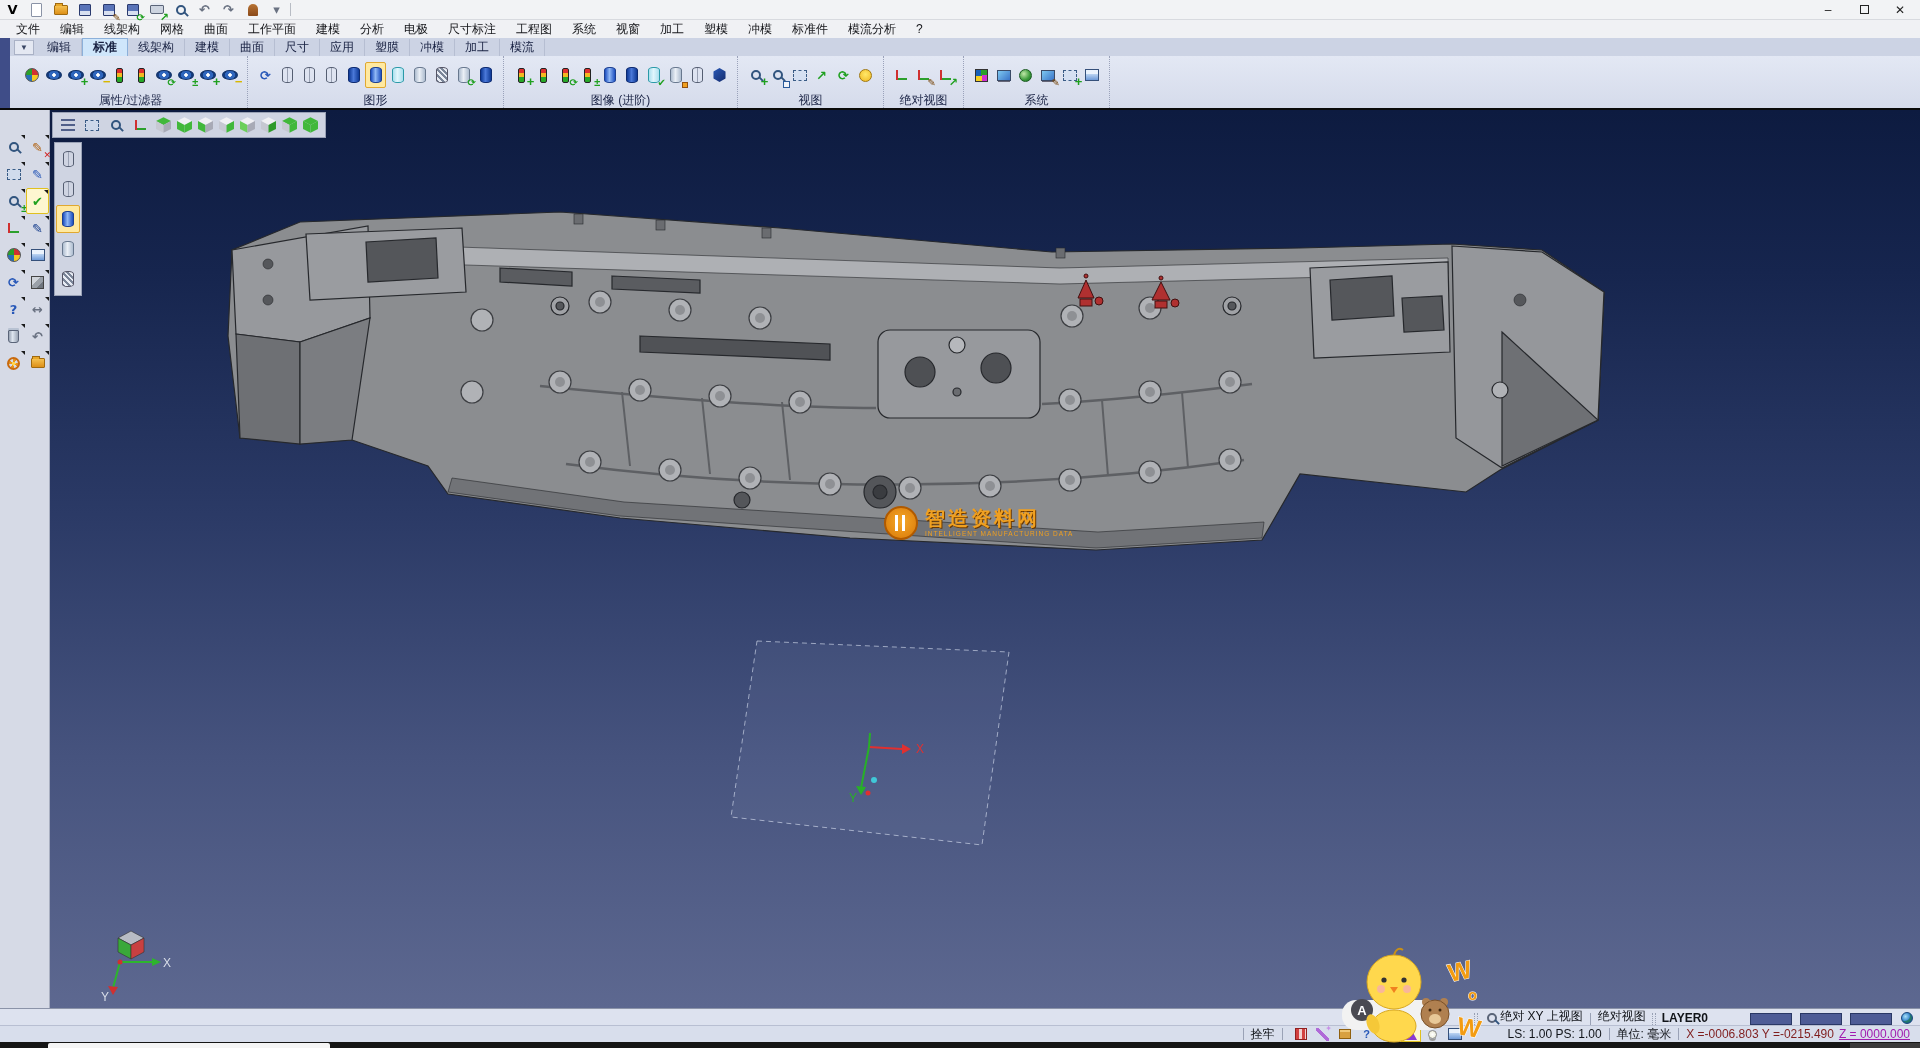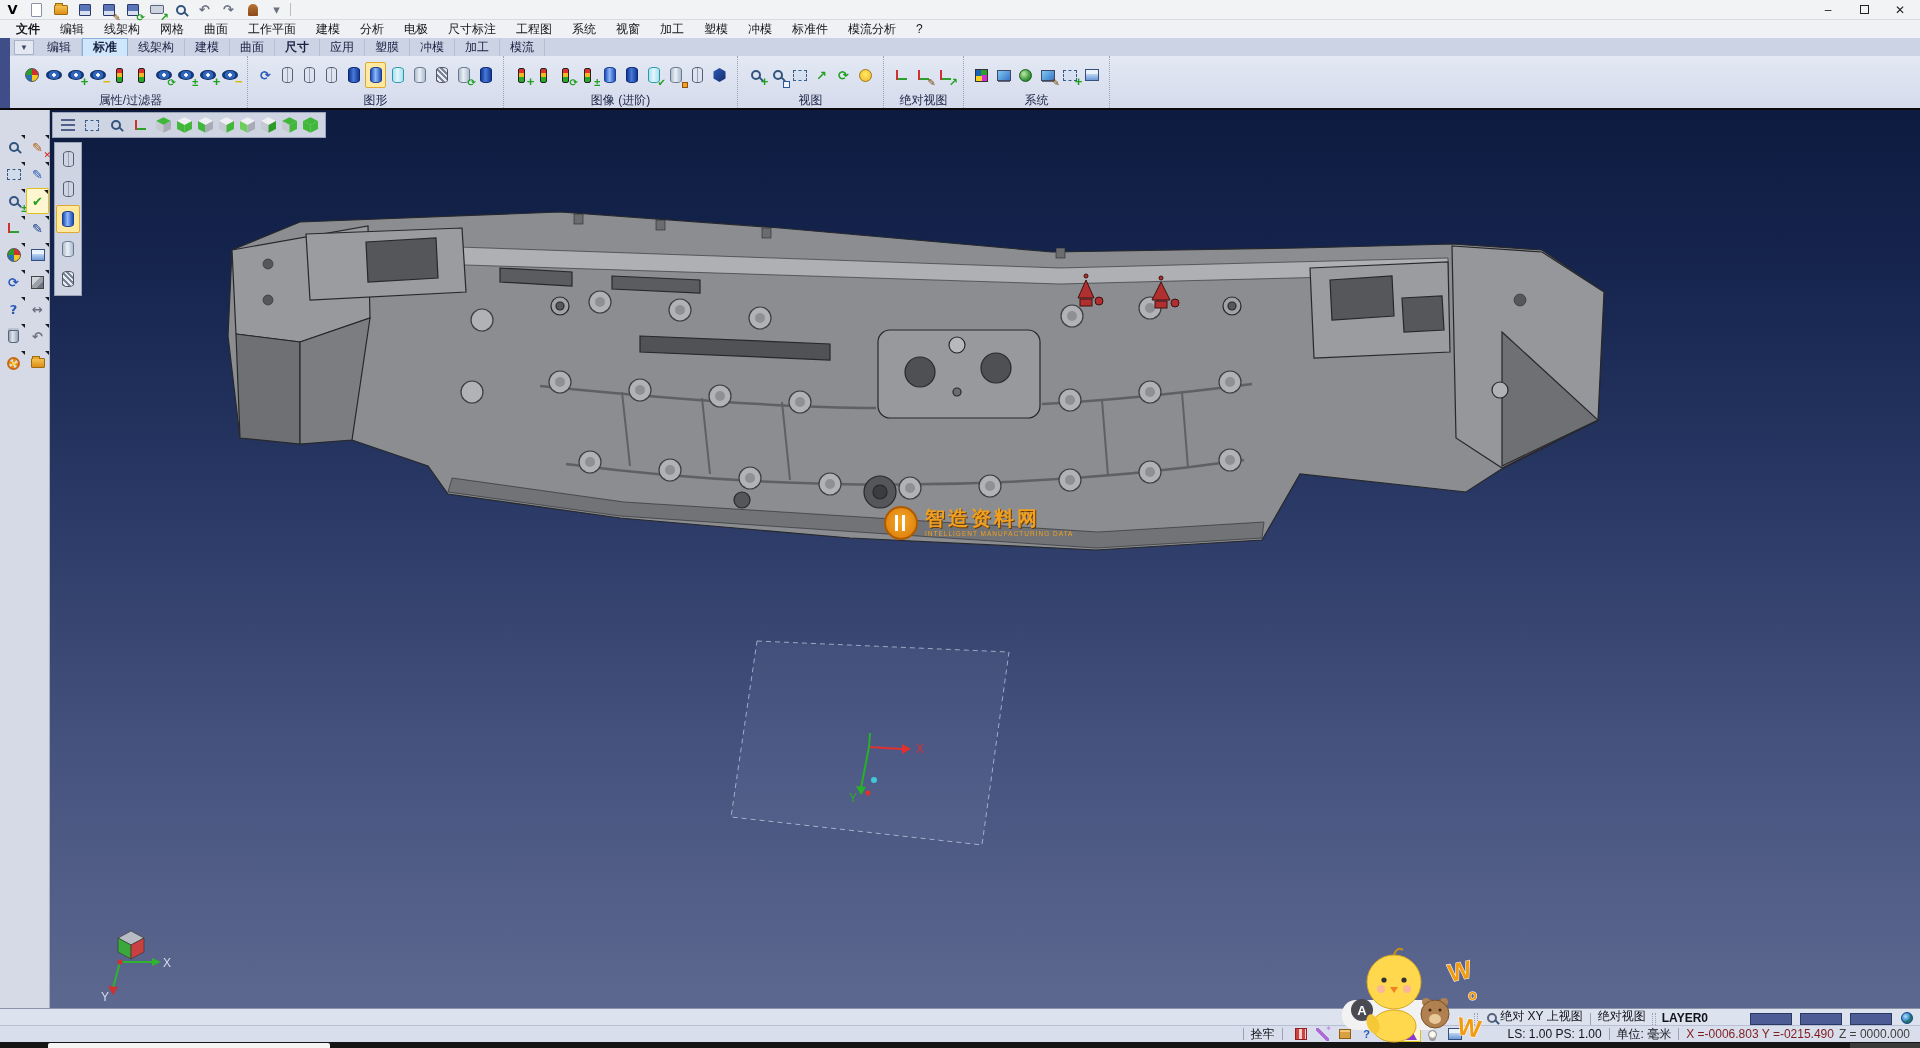--- a/index.html
+++ b/index.html
@@ -120,21 +120,21 @@
   .mascot{position:absolute;left:1338px;top:942px;width:152px;height:106px;z-index:50;}
   
   .status1{height:17px;background:#dde2ef;border-top:1px solid #8b93a8;display:flex;align-items:flex-end;color:#101318;padding:0 4px;}
   .status2{height:17px;background:#d8deec;border-top:1px solid #b8bfd2;display:flex;align-items:center;color:#101318;padding:0 4px;}
   .sp{flex:1;}
   .vsep{width:1px;height:12px;background:#9aa2b6;margin:0 7px;}
   .grip{width:4px;height:12px;border-left:1px dotted #98a0b4;border-right:1px dotted #98a0b4;margin:0 6px;}
   .swatch{width:42px;height:12px;background:#4e5c96;border:1px solid #2a3866;margin-left:8px;}
   .bold{font-weight:bold;}
   .coord-red{color:#7f1d1d;}
-  .coord-z{color:#404040;margin-left:5px;}
+  .coord-z{color:#a21caf;margin-left:5px;text-decoration:underline;}
   .st-ic{width:20px;height:15px;display:flex;align-items:center;justify-content:center;position:relative;margin:0 1px;}
   .st-ic .gl{font-size:11px;font-weight:bold;}
   .st-ic.box-yellow{border:1px solid #e0c020;background:#fdf6d0;}
   
   .taskbar{height:6px;background:#151515;position:relative;}
   .tsearch{position:absolute;left:48px;top:1px;width:282px;height:5px;background:#f5f5f5;border-radius:2px 2px 0 0;}
   .tseg{position:absolute;right:0;top:1px;width:70px;height:5px;background:#3a3a3a;}
 </style>
 </head>
 <body>
@@ -221,21 +221,21 @@
     <span class="wbtn">
         <span class="maxbox"></span>
       </span>
     <span class="wbtn">✕</span>
   </div>
 </div>
 
 <div class="menubar">
 
     <span class="menu-item">
-      <b style="font-weight:bold">文件</b>
+      <b style="font-weight:normal">文件</b>
     </span>
 
     <span class="menu-item">
       <b style="font-weight:normal">编辑</b>
     </span>
 
     <span class="menu-item">
       <b style="font-weight:normal">线架构</b>
     </span>
 
@@ -325,21 +325,21 @@
 
         <span class="tab">
           <b style="font-weight:inherit">建模</b>
         </span>
 
         <span class="tab">
           <b style="font-weight:inherit">曲面</b>
         </span>
 
         <span class="tab">
-          <b style="font-weight:bold">尺寸</b>
+          <b style="font-weight:normal">尺寸</b>
         </span>
 
         <span class="tab">
           <b style="font-weight:inherit">应用</b>
         </span>
 
         <span class="tab">
           <b style="font-weight:inherit">塑膜</b>
         </span>
 

